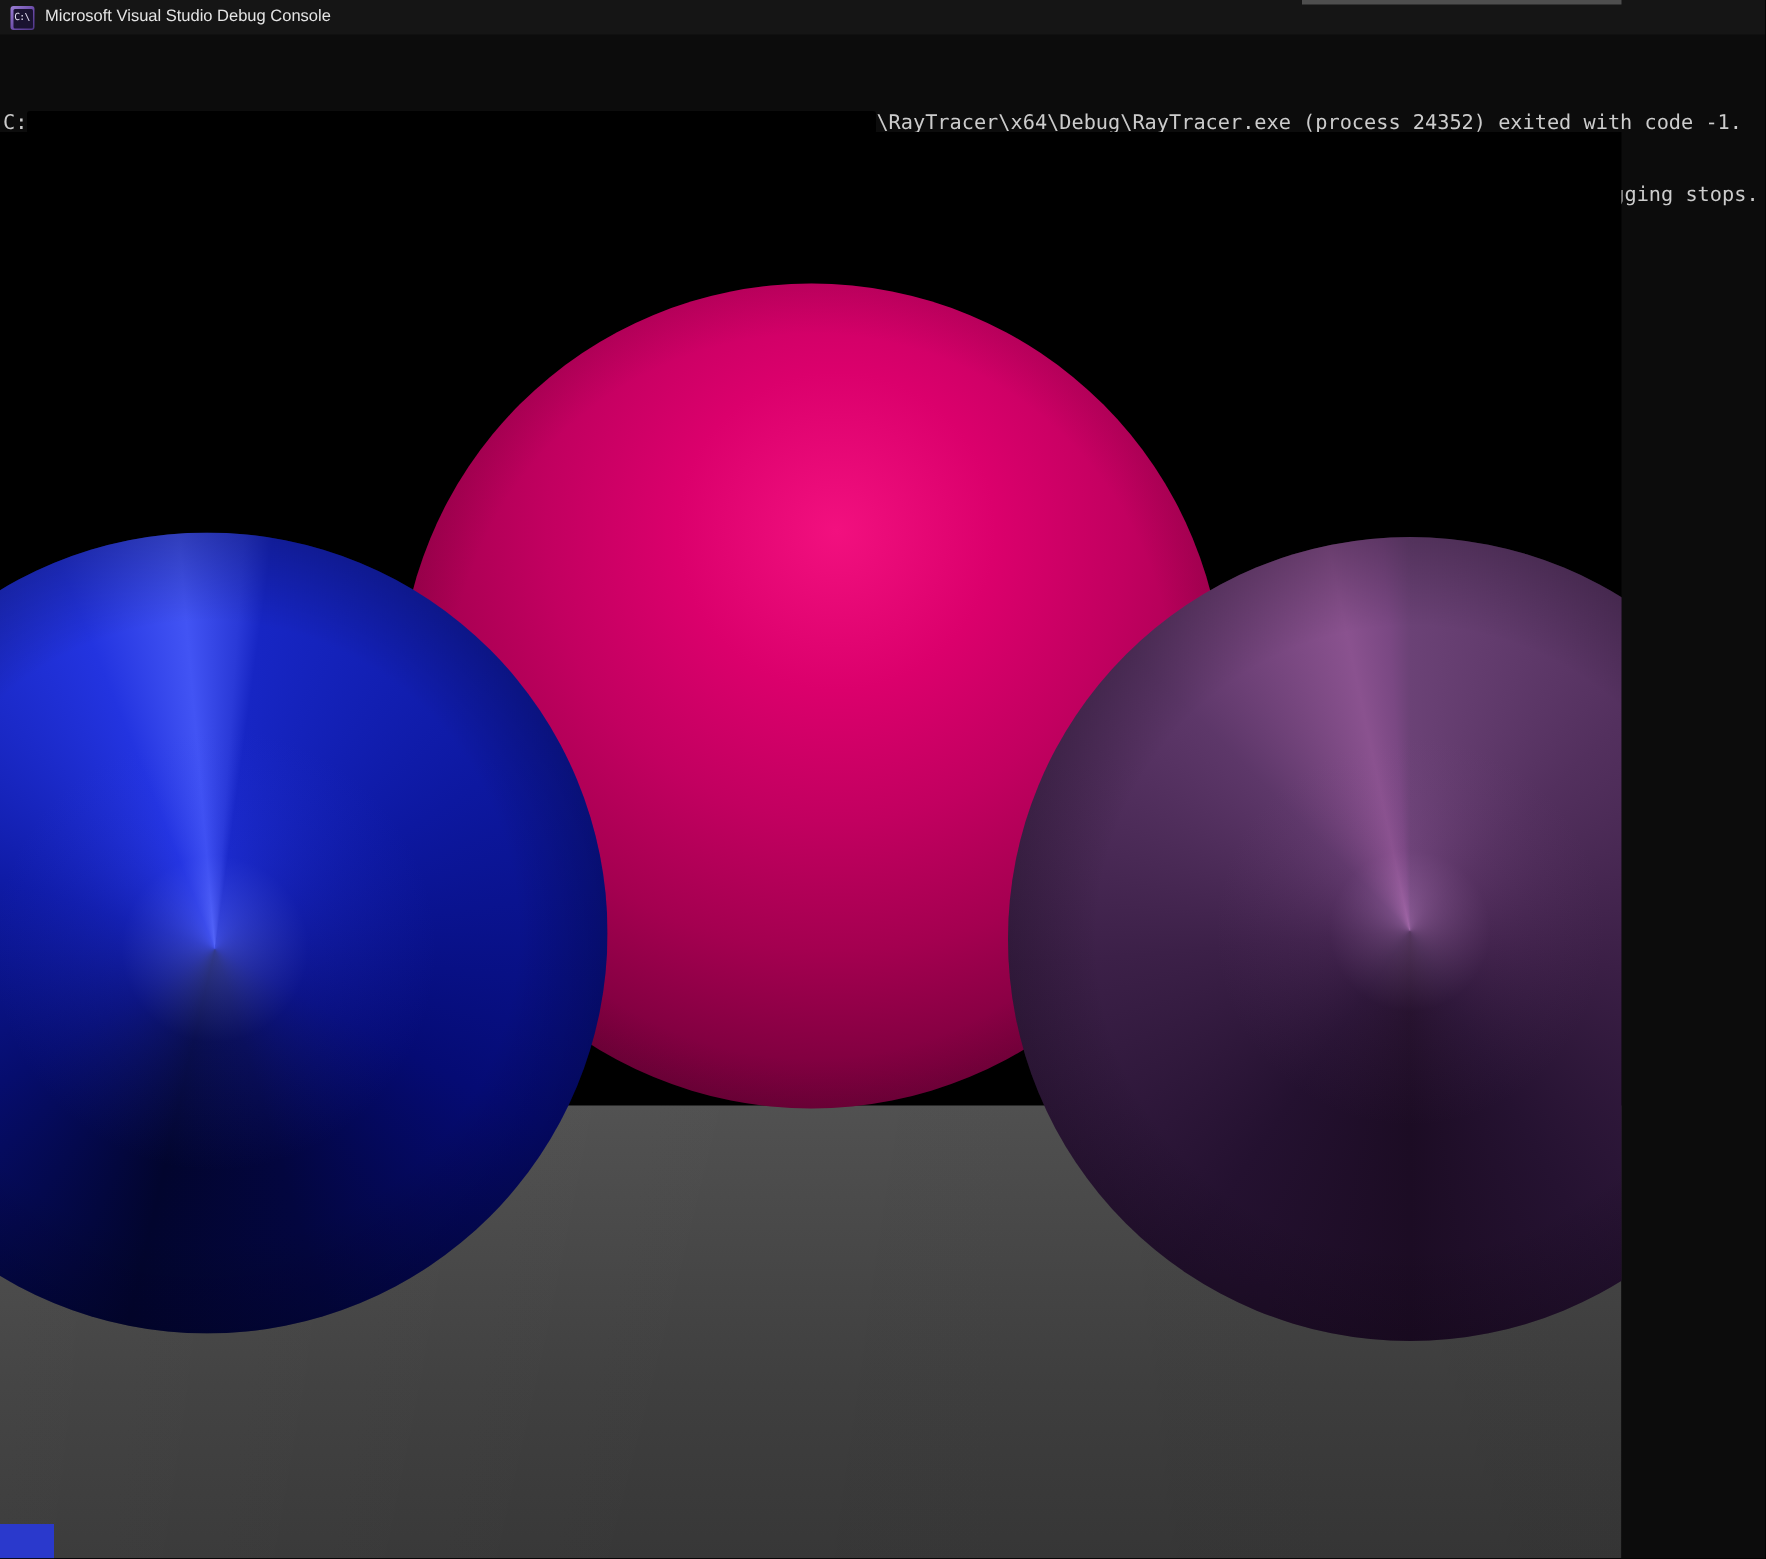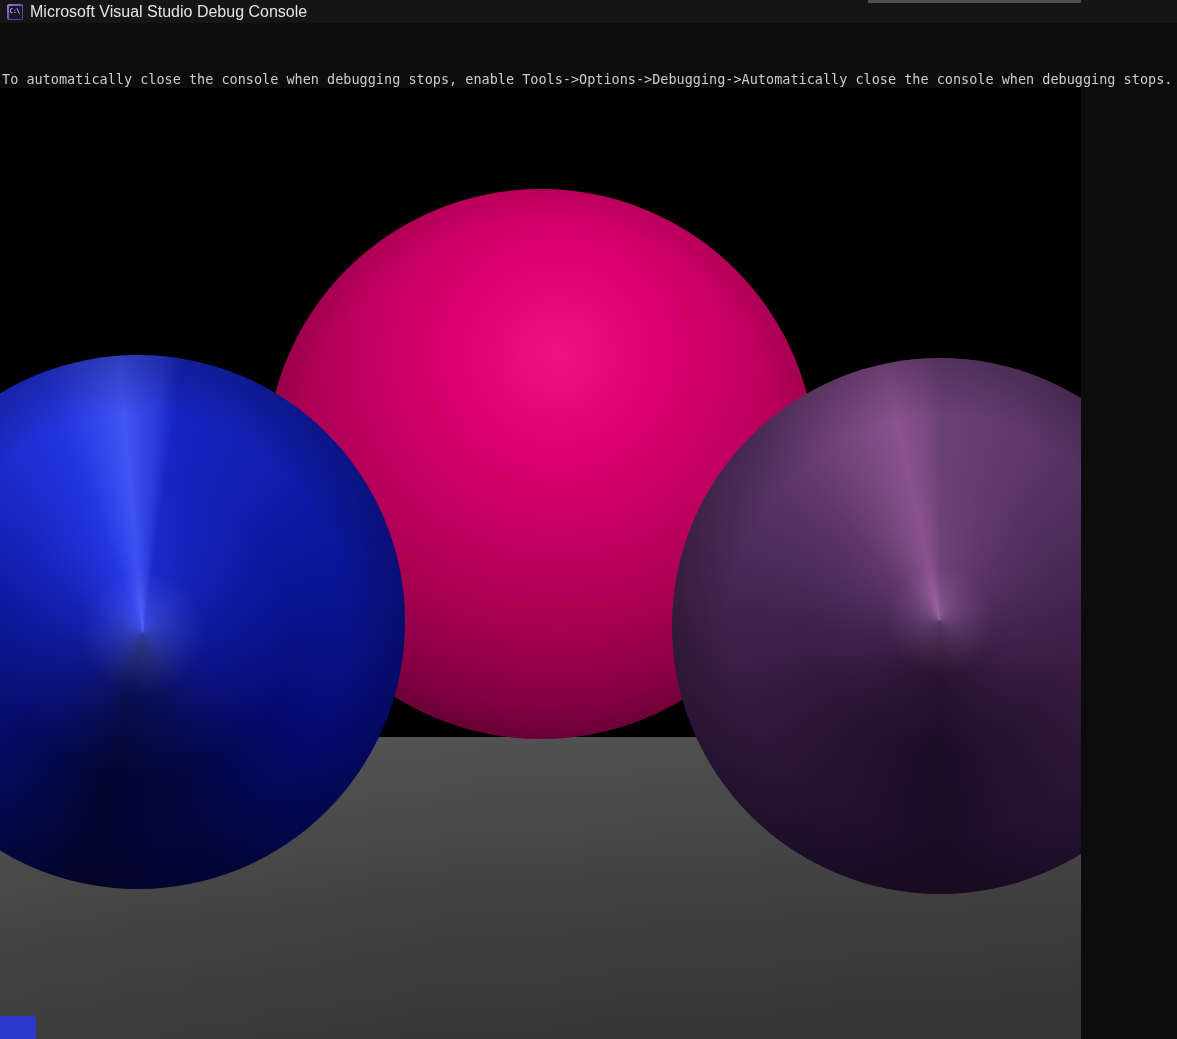--- a/index.html
+++ b/index.html
@@ -24,21 +24,21 @@
     content:""; position:absolute; left:1.5px; top:1.5px; right:1.5px; bottom:1.5px;
     background:#1a1330; border-radius:1px;
   }
   .app-icon-glyph {
     position:absolute; left:2.5px; top:3px; z-index:1;
     font-size:6.5px; line-height:8px; color:#e8e4f5; letter-spacing:-0.5px;
   }
   .title {
     position:absolute; left:30px; top:0; line-height:23px;
     font-family:"Liberation Sans", sans-serif;
-    font-size:16px; color:#e4e4e4;
+    font-size:11px; color:#e4e4e4;
   }
   .top-strip {
     position:absolute; left:868px; top:0; width:213px; height:3px;
     background:#4e4e4e;
   }
 
   
   .console-text {
     position:absolute; left:2px; top:39px; width:1175px;
     font-size:13.5px; line-height:16px; color:#cccccc;
@@ -115,20 +115,21 @@
 
   <div class="titlebar">
     <div class="app-icon">
       <span class="app-icon-glyph">C:\</span>
     </div>
     <span class="title">Microsoft Visual Studio Debug Console</span>
     <div class="top-strip"></div>
   </div>
 
   <div class="console-text">
+    <div class="line"><span>C:</span><span class="redaction"></span><span>\RayTracer\x64\Debug\RayTracer.exe (process 24352) exited with code -1.</span></div>
     <div class="line">To automatically close the console when debugging stops, enable Tools-&gt;Options-&gt;Debugging-&gt;Automatically close the console when debugging stops.</div>
     <div class="line">Press any key to close this window . . .</div>
   </div>
 
   <div class="render">
     <div class="floor"></div>
     <div class="sphere magenta"></div>
     <div class="sphere blue"></div>
     <div class="sphere purple"></div>
   </div>

